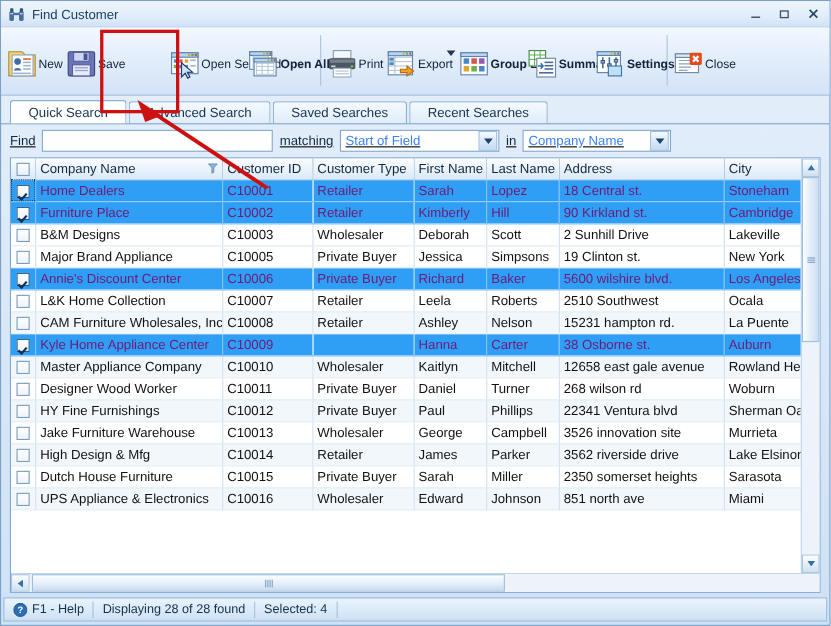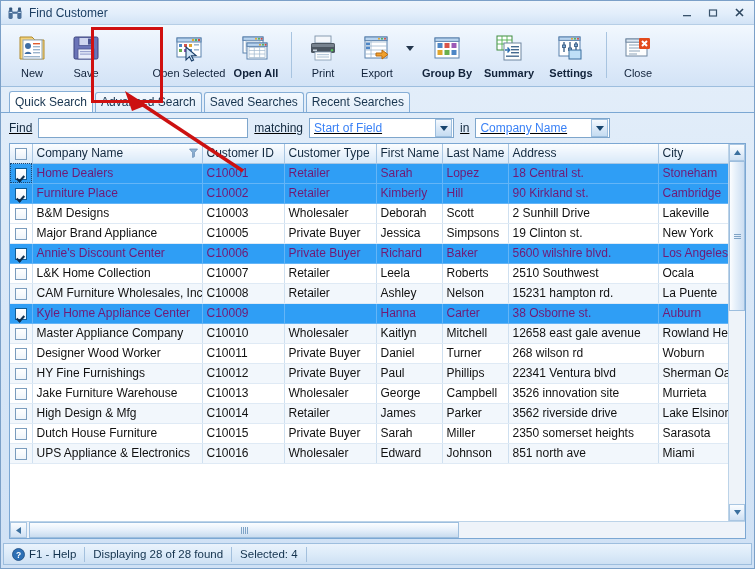--- a/index.html
+++ b/index.html
@@ -52,21 +52,21 @@
     border-bottom: 1px solid #9dbede;
     display: flex;
     align-items: flex-start;
     padding: 3px 4px 0 4px;
     position: relative;
     flex: 0 0 auto;
   }
   .tb-item {
     width: 54px;
     height: 56px;
-    display: flex; flex-direction: column;
+    display: flex; flex-direction: row;
     align-items: center; justify-content: flex-start;
     padding-top: 3px;
     position: relative;
   }
   .tb-item .glyph { height: 34px; display: flex; align-items: center; justify-content: center; }
   .tb-item .lbl {
     font-size: 11px; color: #11223a; margin-top: 2px; white-space: nowrap;
   }
   .tb-sep {
     width: 1px; height: 46px; margin: 4px 4px 0 4px;
@@ -109,21 +109,21 @@
     align-items: flex-end;
     padding-left: 8px;
     border-bottom: 1px solid #7ba7d3;
     background: transparent;
     flex: 0 0 auto;
     margin-top: 4px;
   }
   .tab {
     height: 20px;
     line-height: 19px;
-    padding: 0 5px;
+    padding: 0 16px;
     font-size: 12px;
     color: #17344f;
     background: linear-gradient(180deg,#f4f9fe 0%, #e1edfa 100%);
     border: 1px solid #86aed6;
     border-bottom: none;
     border-radius: 3px 3px 0 0;
     margin-right: 2px;
     position: relative;
   }
   .tab.active {

